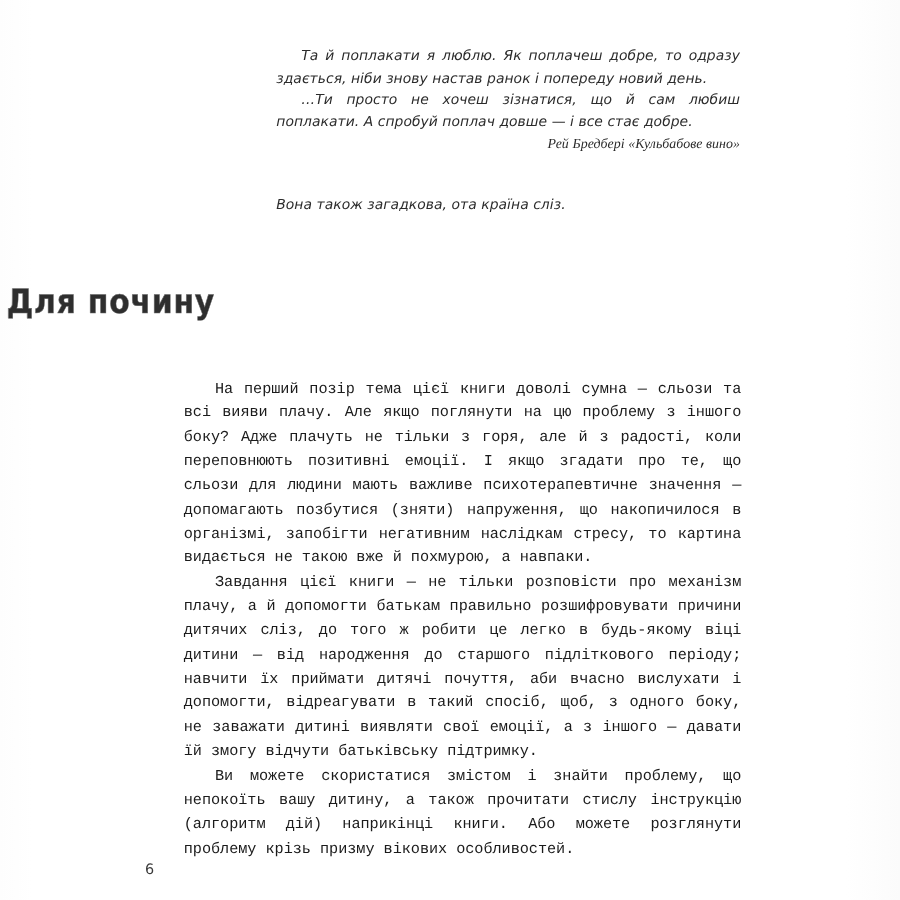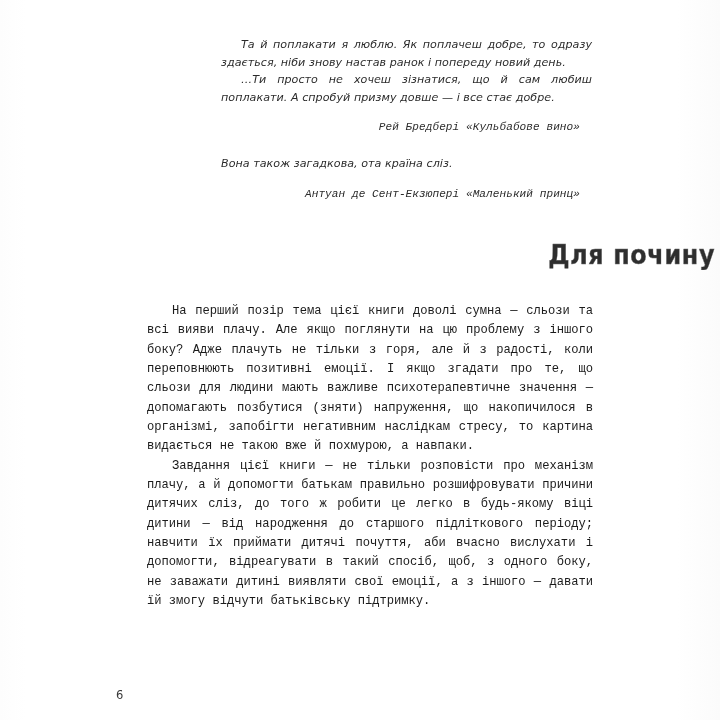--- a/index.html
+++ b/index.html
@@ -42,38 +42,38 @@
     color: #2b2b2b;
     text-align: justify;
     text-justify: inter-word;
     margin: 0;
     text-indent: 20px;
     letter-spacing: 0.05px;
   }
   .epigraph-text.no-indent { text-indent: 0; }
 
   .epigraph-source {
-    font-family: Liberation Mono, monospace;
+    font-family: Liberation Serif, serif;
     font-style: italic;
     font-size: 11.1px;
     line-height: 17.6px;
     color: #2b2b2b;
     text-align: right;
-    margin: 12px;
+    margin: 0;
     padding-top: 1px;
     letter-spacing: 0.05px;
   }
 
   
   #chapter-heading {
     position: absolute;
-    top: 240px;
+    top: 228px;
     left: 0;
     width: 720px;
-    text-align: right;
+    text-align: left;
   }
   #chapter-heading .heading-text {
     display: inline-block;
     font-family: "DejaVu Sans", sans-serif;
     font-size: 25.5px;
     font-weight: bold;
     letter-spacing: 0.6px;
     color: #2e2e2e;
     transform: scaleX(0.94) scaleY(1.06);
     transform-origin: center bottom;
@@ -115,33 +115,33 @@
     color: #3a3a3a;
   }
 </style>
 </head>
 <body>
 
 <div id="page">
 
   <div class="epigraph-block" id="epigraph-1">
     <p class="epigraph-text">Та й поплакати я люблю. Як поплачеш добре, то одразу здається, ніби знову настав ранок і попереду новий день.</p>
-    <p class="epigraph-text">…Ти просто не хочеш зізнатися, що й сам любиш поплакати. А спробуй призму довше — і все стає добре.</p>
+    <p class="epigraph-text">…Ти просто не хочеш зізнатися, що й сам любиш поплакати. А спробуй поплач довше — і все стає добре.</p>
     <p class="epigraph-source">Рей Бредбері «Кульбабове вино»</p>
   </div>
 
   <div class="epigraph-block" id="epigraph-2">
     <p class="epigraph-text no-indent">Вона також загадкова, ота країна сліз.</p>
-    <p class="epigraph-source">Антуан де Сент-Екзюпері «Маленький принц»</p>
   </div>
 
   <div id="chapter-heading">
     <span class="heading-text">Для почину</span>
   </div>
 
   <div id="body-copy">
     <p>На перший позір тема цієї книги доволі сумна — сльози та всі вияви плачу. Але якщо поглянути на цю проблему з іншого боку? Адже плачуть не тільки з горя, але й з радості, коли переповнюють позитивні емоції. І якщо згадати про те, що сльози для людини мають важливе психотерапевтичне значення — допомагають позбутися (зняти) напруження, що накопичилося в організмі, запобігти негативним наслідкам стресу, то картина видається не такою вже й похмурою, а навпаки.</p>
     <p>Завдання цієї книги — не тільки розповісти про механізм плачу, а й допомогти батькам правильно розшифровувати причини дитячих сліз, до того ж робити це легко в будь-якому віці дитини — від народження до старшого підліткового періоду; навчити їх приймати дитячі почуття, аби вчасно вислухати і допомогти, відреагувати в такий спосіб, щоб, з одного боку, не заважати дитині виявляти свої емоції, а з іншого — давати їй змогу відчути батьківську підтримку.</p>
+    <p>Ви можете скористатися змістом і знайти проблему, що непокоїть вашу дитину, а також прочитати стислу інструкцію (алгоритм дій) наприкінці книги. Або можете розглянути проблему крізь призму вікових особливостей.</p>
   </div>
 
   <div id="page-number">6</div>
 
 </div>
 
 </body></html>

